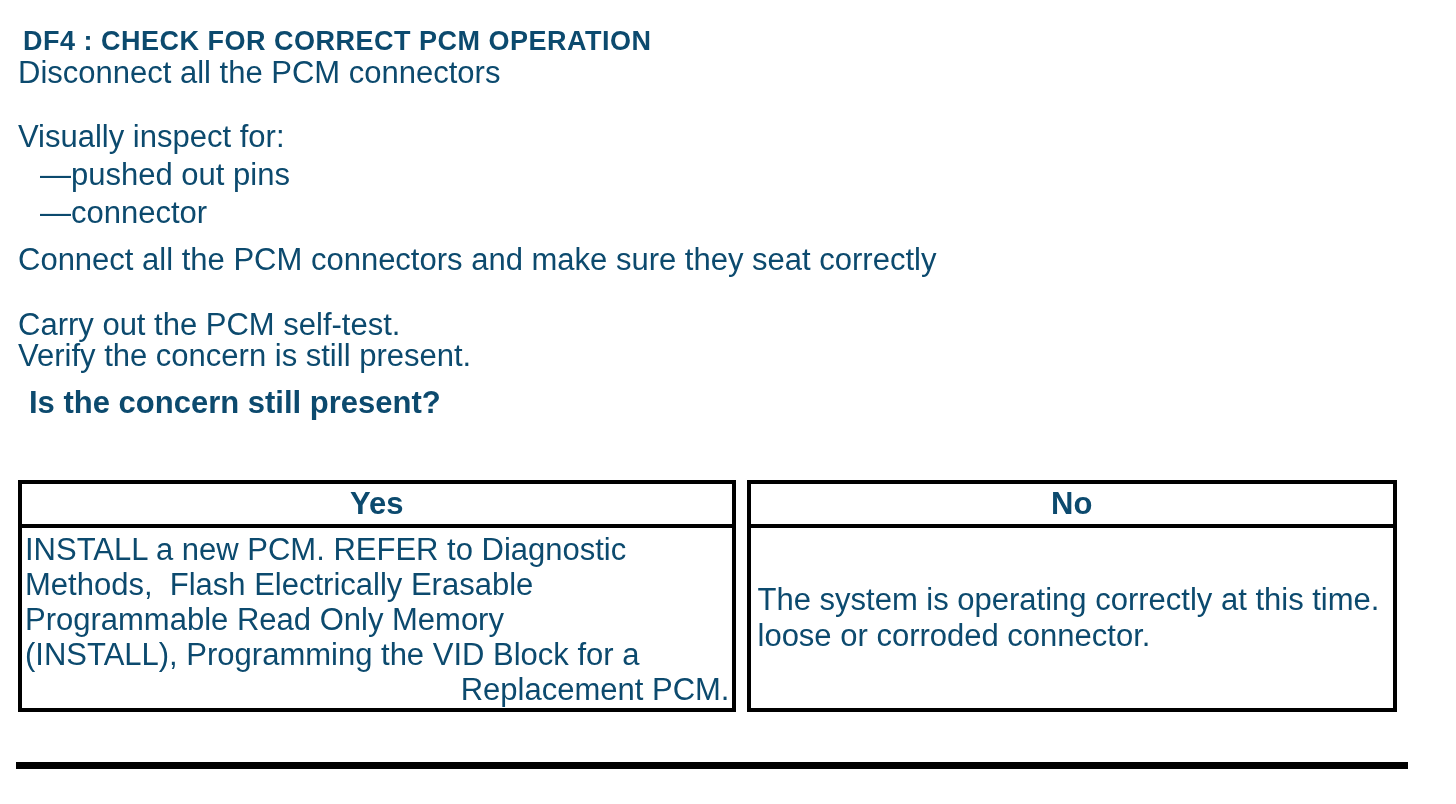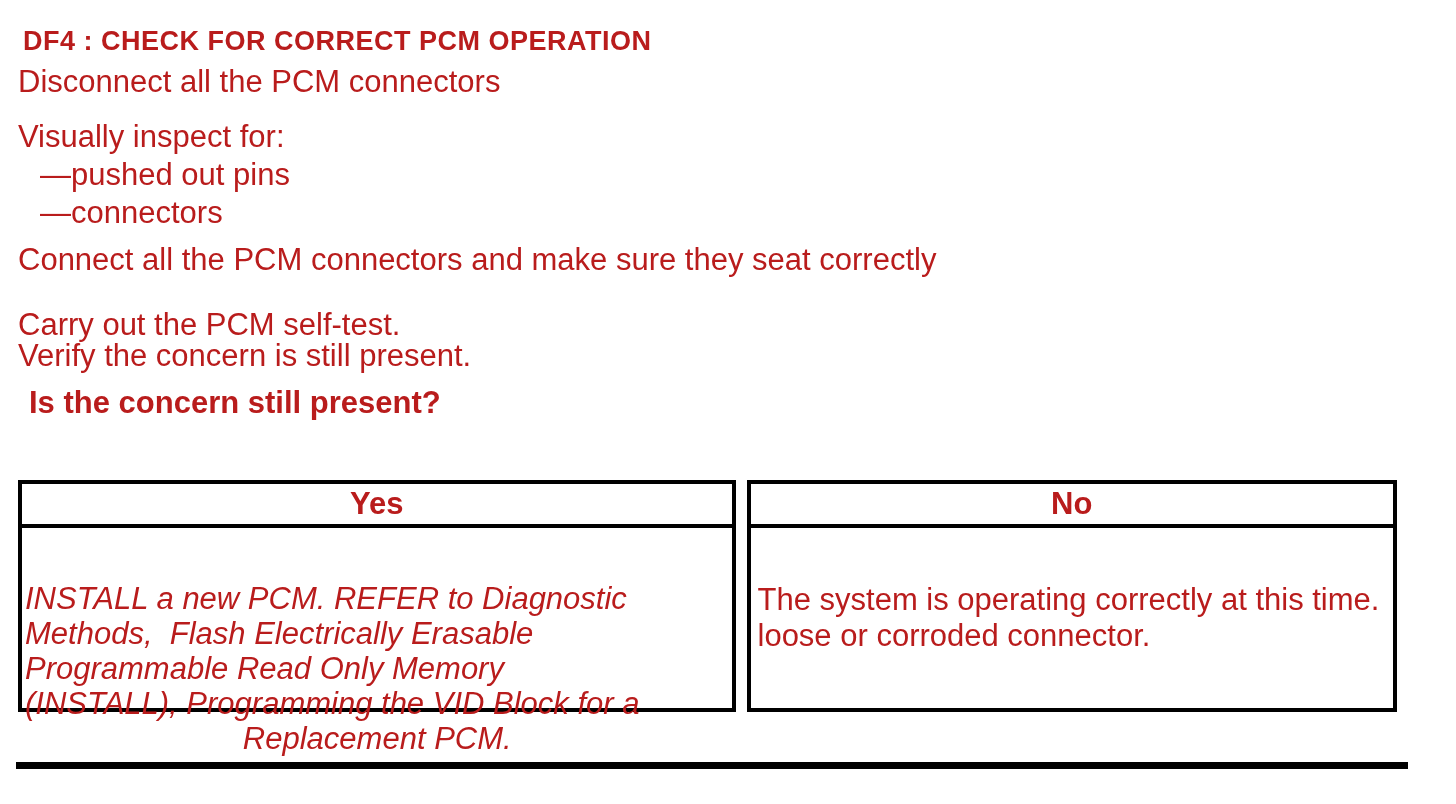--- a/index.html
+++ b/index.html
@@ -5,21 +5,21 @@
   html, body {
     margin: 0;
     padding: 0;
     background: #ffffff;
   }
   .canvas {
     position: relative;
     width: 1456px;
     height: 804px;
     background: #ffffff;
-    color: #b91c1c;
+    color: #0c4a6e;
     font-family: "Liberation Sans", sans-serif;
     overflow: hidden;
   }
   .doc-title {
     position: absolute;
     left: 23px;
     top: 26px;
     font-size: 27px;
     font-weight: bold;
     letter-spacing: 0.5px;
@@ -48,45 +48,44 @@
     display: flex;
     gap: 4px;
   }
   .result-box {
     box-sizing: border-box;
     border: 4px solid #000000;
     background: #ffffff;
     display: flex;
     flex-direction: column;
   }
-  .result-box.yes-box { width: 760px; gap: 32px; }
+  .result-box.yes-box { width: 760px; }
   .result-box.no-box  { width: 689px; margin-left: 7px; }
   .result-header {
     box-sizing: border-box;
     height: 44px;
     border-bottom: 4px solid #000000;
     font-size: 31px;
     font-weight: bold;
     line-height: 40px;
     text-align: center;
   }
   .result-body {
     flex: 1;
     font-size: 31px;
   }
   .yes-body {
-    padding: 21px 2px 0 3px;
-    font-style: italic;
+    padding: 4px 2px 0 3px;
   }
   .yes-body .cell-line {
     line-height: 35px;
     white-space: pre;
   }
   .yes-body .cell-line.centered {
-    text-align: center;
+    text-align: right;
     white-space: normal;
   }
   .no-body {
     padding: 0 2px 0 7px;
     display: flex;
     flex-direction: column;
     justify-content: center;
   }
   .no-body .cell-line {
     line-height: 36px;
@@ -101,27 +100,27 @@
     background: #000000;
   }
 </style>
 </head>
 <body>
 
 <div class="canvas">
 
   <div class="doc-title">DF4 : CHECK FOR CORRECT PCM OPERATION</div>
 
-  <div class="step" style="top:65px;">Disconnect all the PCM connectors</div>
+  <div class="step" style="top:56px;">Disconnect all the PCM connectors</div>
 
   <div class="step" style="top:120px;">Visually inspect for:</div>
 
   <div class="step indented" style="top:158px;">—pushed out pins</div>
 
-  <div class="step indented" style="top:196px;">—connectors</div>
+  <div class="step indented" style="top:196px;">—connector</div>
 
   <div class="step" style="top:243px;">Connect all the PCM connectors and make sure they seat correctly</div>
 
   <div class="step" style="top:308px;">Carry out the PCM self-test.</div>
 
   <div class="step" style="top:339px;">Verify the concern is still present.</div>
 
   <div class="step bold" style="top:386px;">Is the concern still present?</div>
 
   <div class="results-table">

